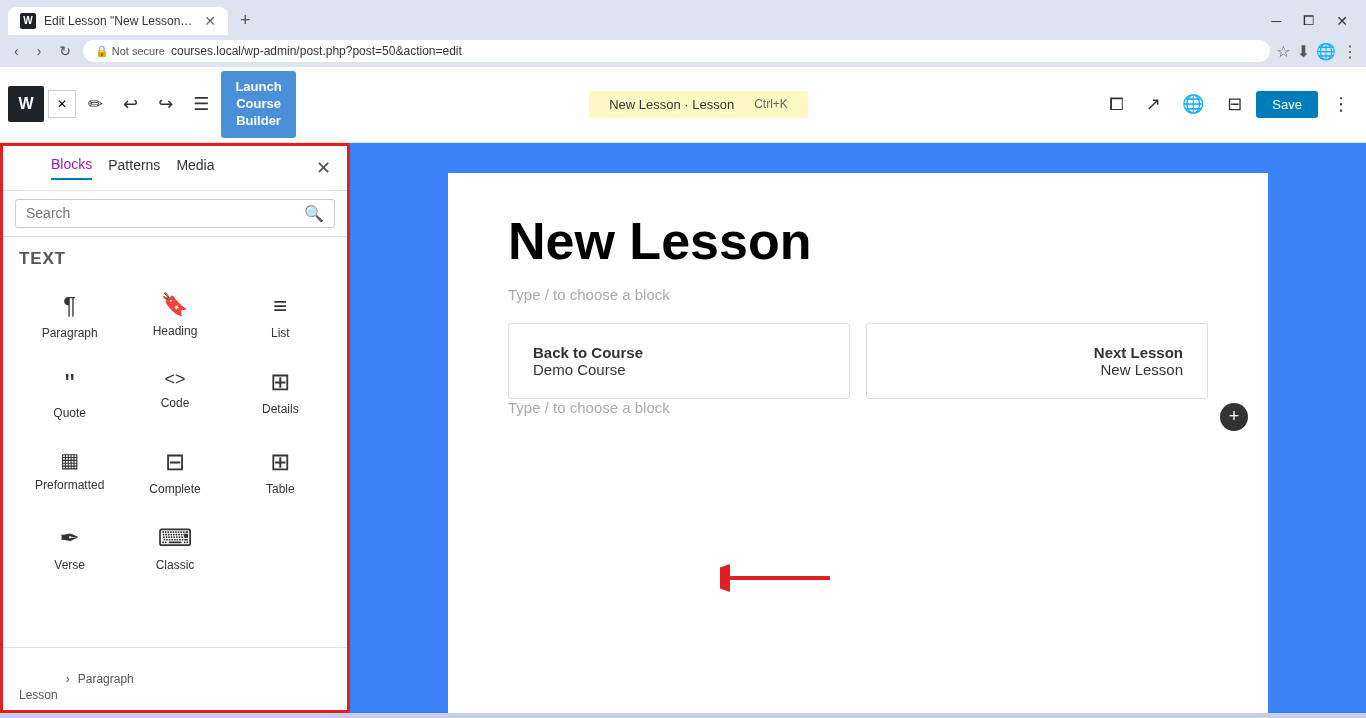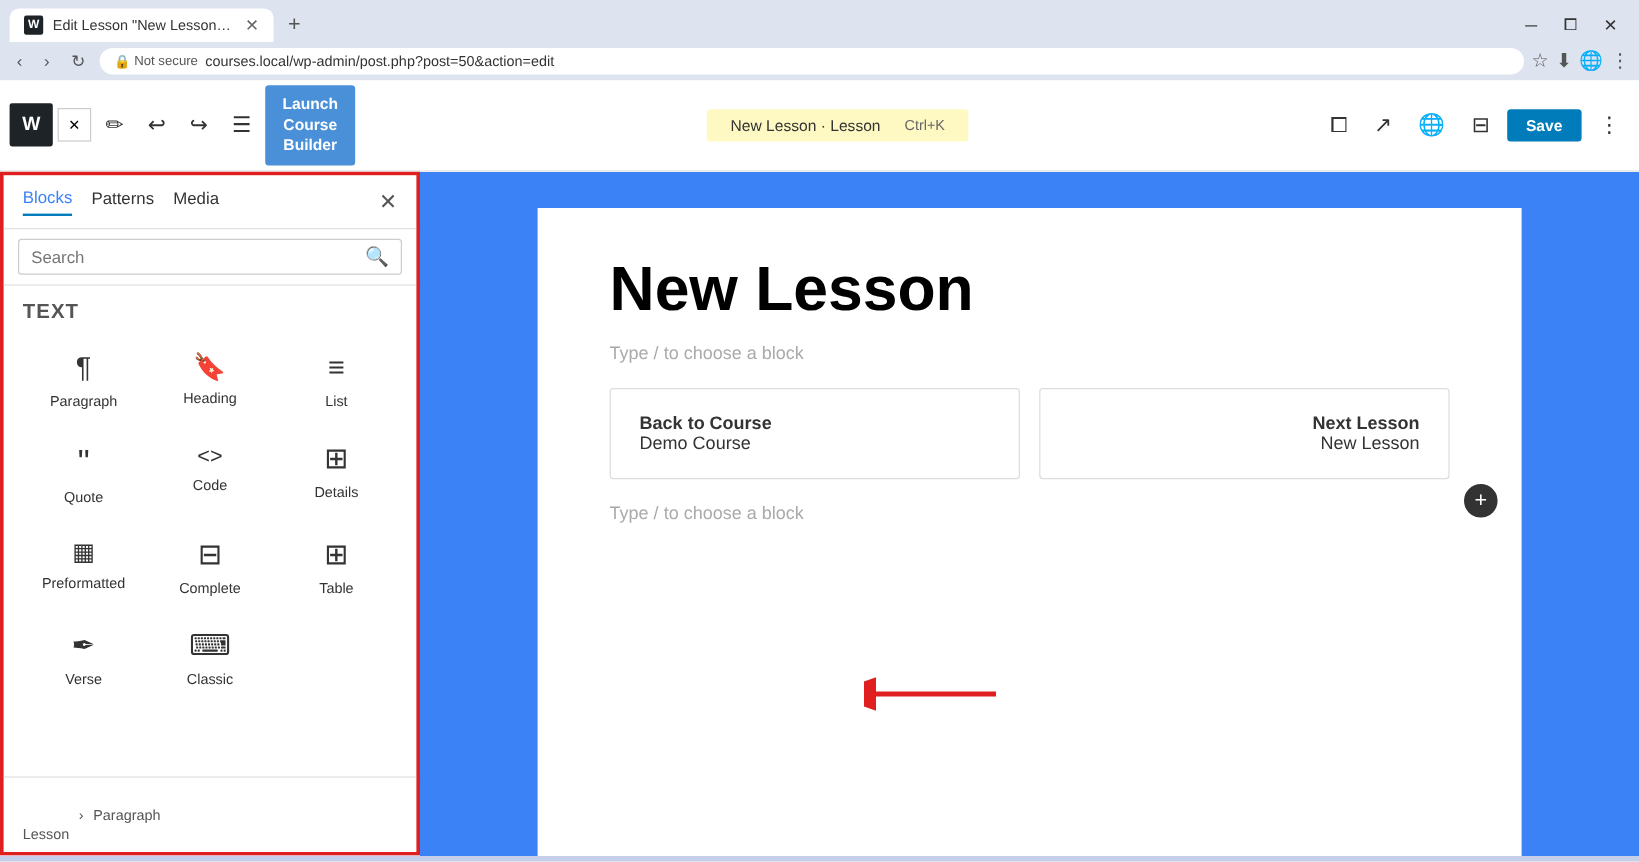--- a/index.html
+++ b/index.html
@@ -30,30 +30,30 @@
     .wp-toolbar { display: flex; align-items: center; padding: 4px 8px; background: white; border-bottom: 1px solid #e0e0e0; gap: 4px; }
     .wp-logo { background: #1d2327; color: white; width: 36px; height: 36px; display: flex; align-items: center; justify-content: center; border-radius: 2px; font-weight: bold; font-size: 16px; flex-shrink: 0; }
     .wp-close-btn { background: none; border: 1px solid #ccc; width: 28px; height: 28px; cursor: pointer; font-size: 12px; display: flex; align-items: center; justify-content: center; }
     .wp-tool-btn { background: none; border: none; cursor: pointer; padding: 4px 8px; color: #333; font-size: 18px; }
     .launch-course-builder { background: #4a90d9; color: white; border: none; padding: 8px 14px; border-radius: 3px; cursor: pointer; font-size: 13px; font-weight: 600; line-height: 1.3; text-align: center; }
     .wp-toolbar-center { flex: 1; display: flex; justify-content: center; align-items: center; }
     .lesson-title-center { background: #fef9c3; padding: 6px 20px; border-radius: 3px; font-size: 13px; color: #333; display: flex; align-items: center; gap: 20px; }
     .kbd-shortcut { color: #666; font-size: 12px; }
     .wp-toolbar-right { display: flex; align-items: center; gap: 6px; margin-left: auto; }
     .wp-icon-btn { background: none; border: none; cursor: pointer; padding: 4px 8px; color: #333; font-size: 18px; }
-    .save-btn { background: #007cba; color: white; border: none; padding: 6px 16px; border-radius: 3px; cursor: pointer; font-size: 13px; font-weight: 700; }
+    .save-btn { background: #007cba; color: white; border: none; padding: 6px 16px; border-radius: 3px; cursor: pointer; font-size: 13px; font-weight: 400; }
 
     
     .editor-body { display: flex; flex: 1; overflow: hidden; }
 
     
     .sidebar { width: 350px; border: 3px solid #e02020; background: white; display: flex; flex-direction: column; flex-shrink: 0; overflow: hidden; }
     .sidebar-header { display: flex; align-items: center; padding: 10px 16px; border-bottom: 1px solid #e0e0e0; gap: 16px; }
     .sidebar-tab { font-size: 14px; color: #333; cursor: pointer; padding-bottom: 6px; }
-    .sidebar-tab.active { border-bottom: 2px solid #007cba; color: #3b82f6; font-weight: 500; }
+    .sidebar-tab.active { border-bottom: 2px solid #007cba; color: #a21caf; font-weight: 500; margin-left: 32px; }
     .sidebar-close { margin-left: auto; background: none; border: none; font-size: 18px; cursor: pointer; color: #555; }
     .sidebar-search { padding: 8px 12px; border-bottom: 1px solid #e0e0e0; }
     .search-box { display: flex; align-items: center; border: 1px solid #ccc; border-radius: 3px; padding: 4px 10px; gap: 6px; }
     .search-input { border: none; outline: none; flex: 1; font-size: 14px; }
     .search-icon { color: #555; font-size: 16px; }
     .sidebar-content { flex: 1; overflow-y: auto; padding: 12px 16px; }
     .section-label { font-size: 17px; font-weight: 600; color: #555; text-transform: uppercase; margin-bottom: 12px; letter-spacing: 0.05em; }
     .blocks-grid { display: grid; grid-template-columns: repeat(3, 1fr); gap: 4px; margin-bottom: 16px; }
     .block-item { display: flex; flex-direction: column; align-items: center; padding: 12px 8px; border: 1px solid transparent; border-radius: 4px; cursor: pointer; gap: 8px; }
     .block-icon { font-size: 24px; color: #333; line-height: 1; }
@@ -65,21 +65,21 @@
     .editor-canvas { background: white; max-width: 820px; margin: 30px auto; padding: 40px 60px 60px; min-height: 600px; position: relative; }
     .lesson-heading { font-size: 52px; font-weight: 900; color: #000; line-height: 1.1; margin-bottom: 16px; }
     .type-prompt { font-size: 15px; color: #aaa; margin-bottom: 20px; }
     .add-block-btn { position: absolute; right: 20px; top: 230px; width: 28px; height: 28px; background: #333; color: white; border: none; border-radius: 50%; cursor: pointer; font-size: 18px; display: flex; align-items: center; justify-content: center; }
 
     
     .mark-complete-banner { background: #2271b1; padding: 20px 30px; margin-bottom: 20px; border-radius: 2px; }
     .mark-complete-btn { background: white; color: #2271b1; border: 2px solid #2271b1; padding: 8px 20px; font-size: 14px; font-weight: 600; cursor: pointer; border-radius: 2px; }
 
     
-    .nav-cards { display: grid; grid-template-columns: 1fr 1fr; gap: 16px; margin-bottom: 20px; }
+    .nav-cards { display: grid; grid-template-columns: 1fr 1fr; gap: 16px; }
     .nav-card { border: 1px solid #ddd; padding: 20px 24px; border-radius: 3px; cursor: pointer; }
     .nav-card-back { }
     .nav-card-next { text-align: right; }
     .nav-card-label { font-size: 15px; font-weight: 600; color: #333; }
     .nav-card-sublabel { font-size: 15px; color: #333; }
 
     .type-prompt-bottom { font-size: 15px; color: #aaa; }
 
     
     .red-arrow { position: absolute; left: 370px; top: 415px; z-index: 10; }

